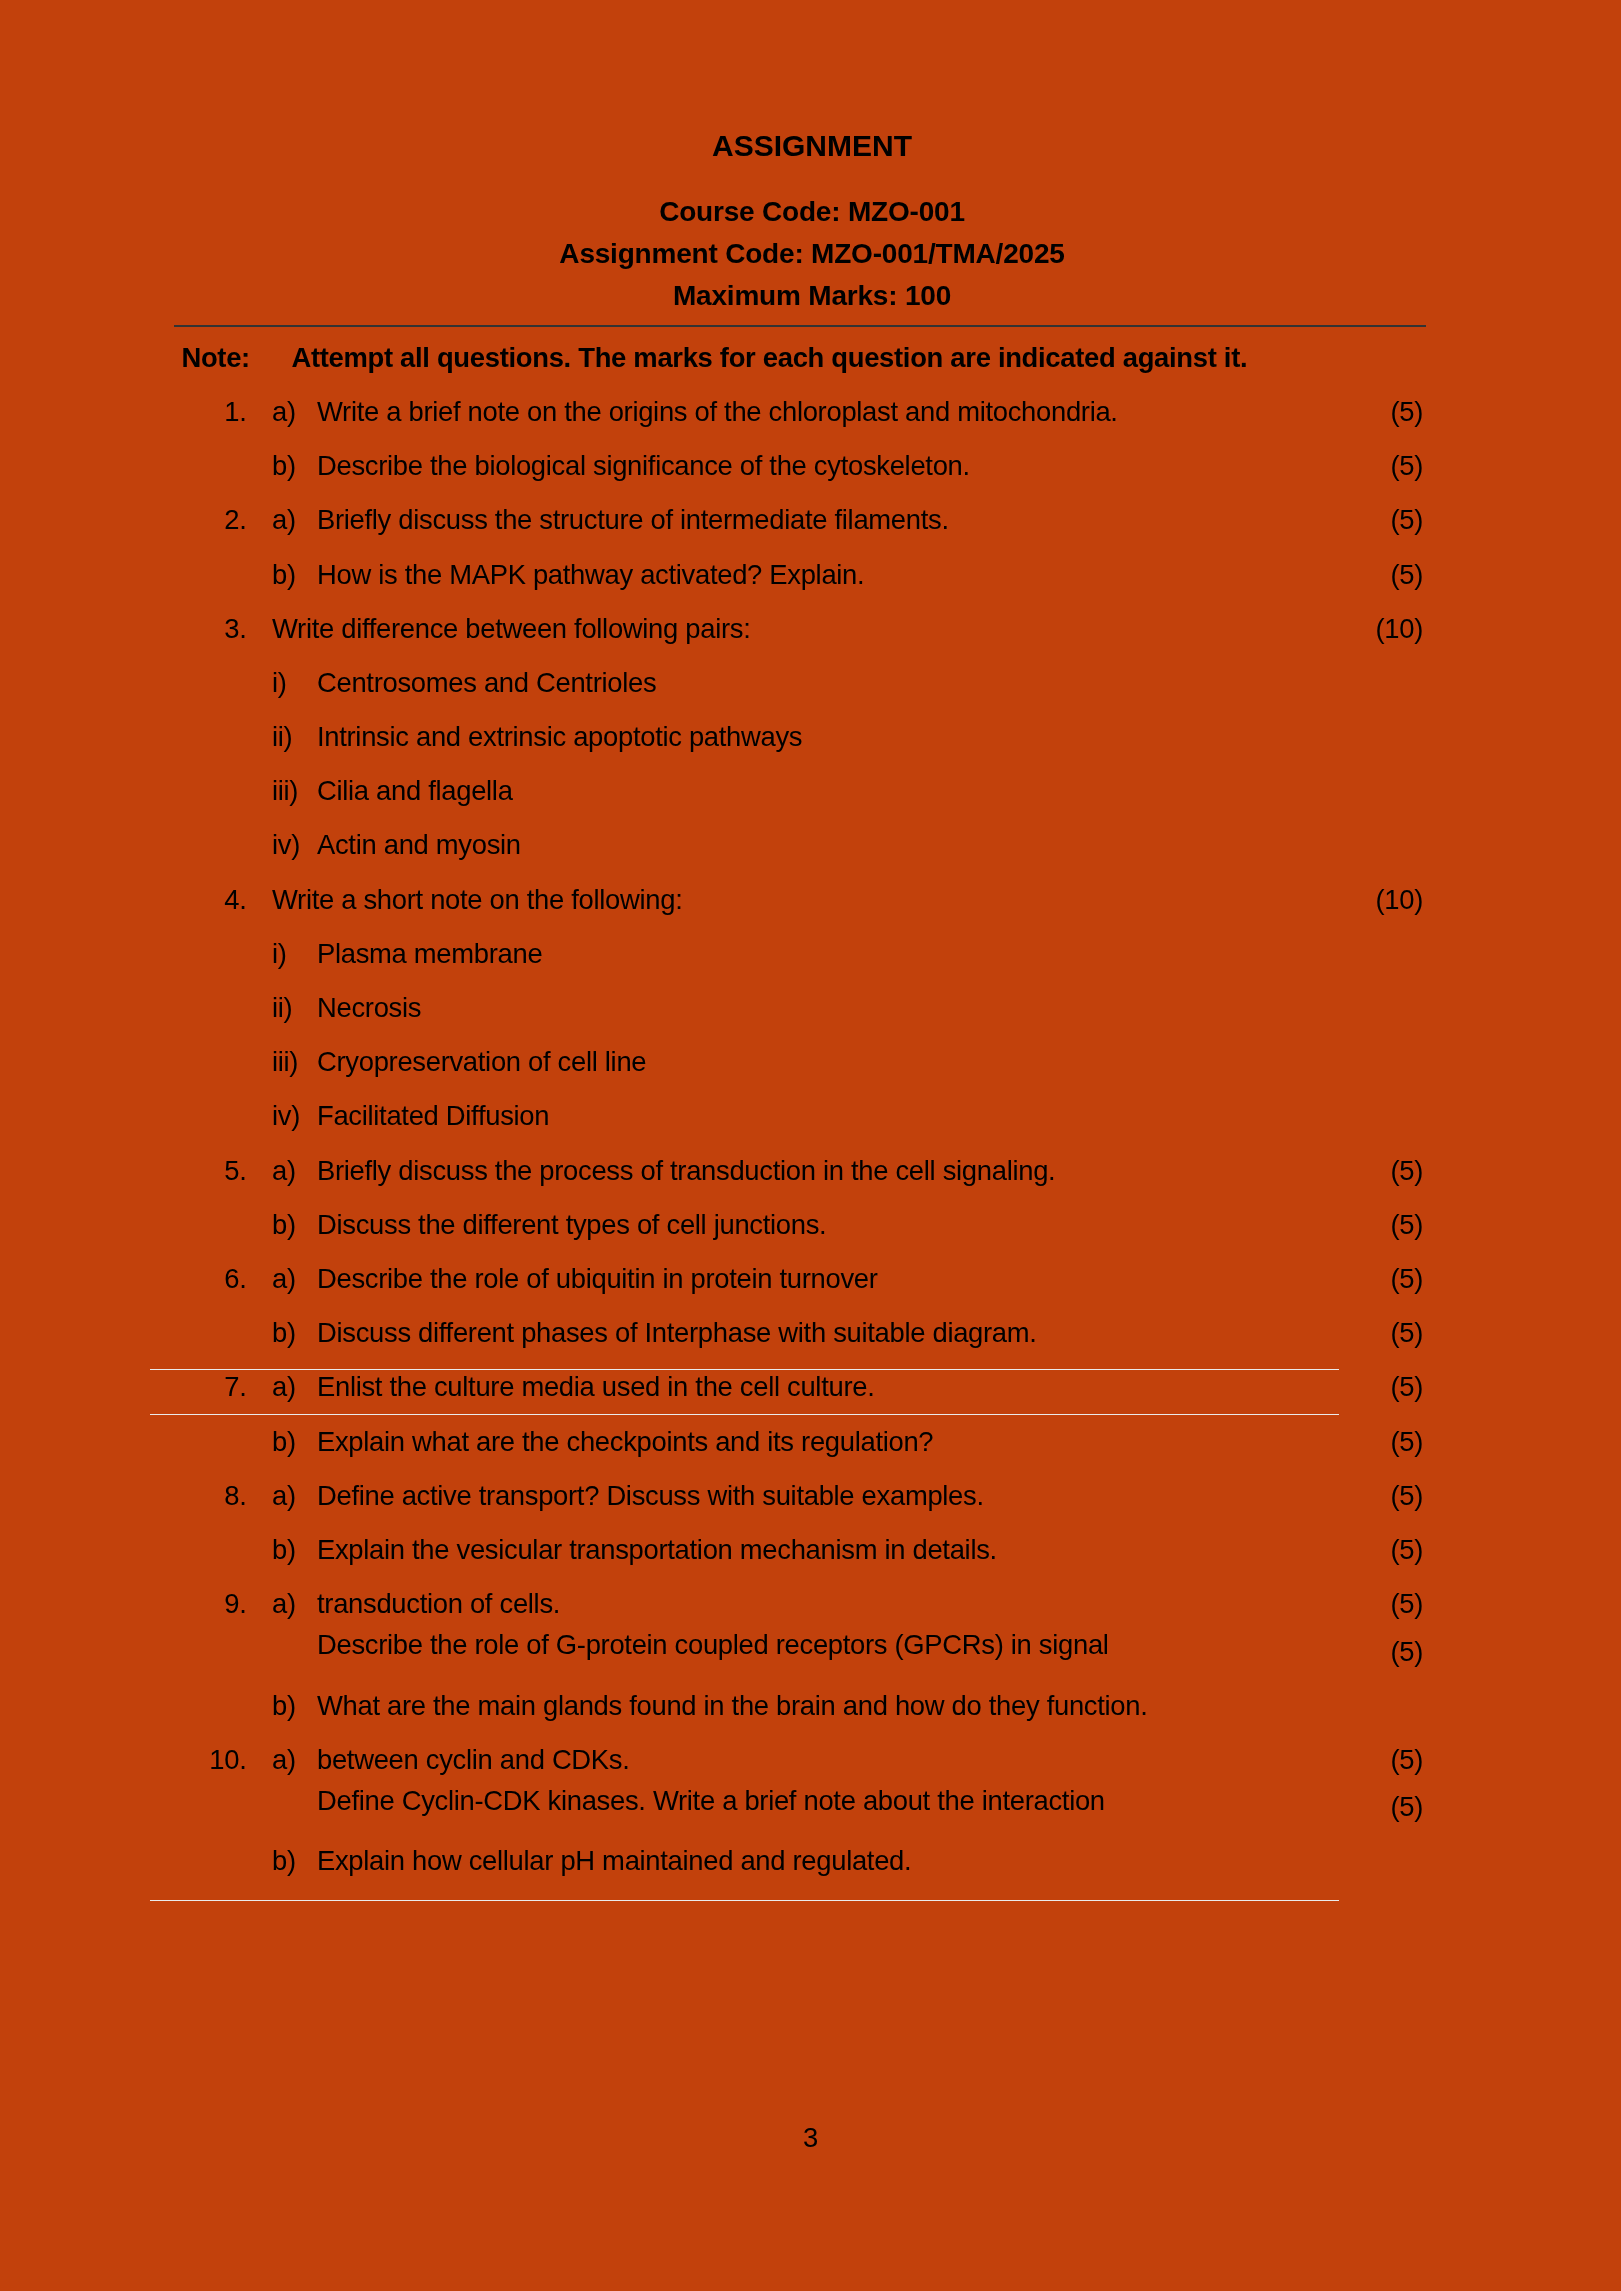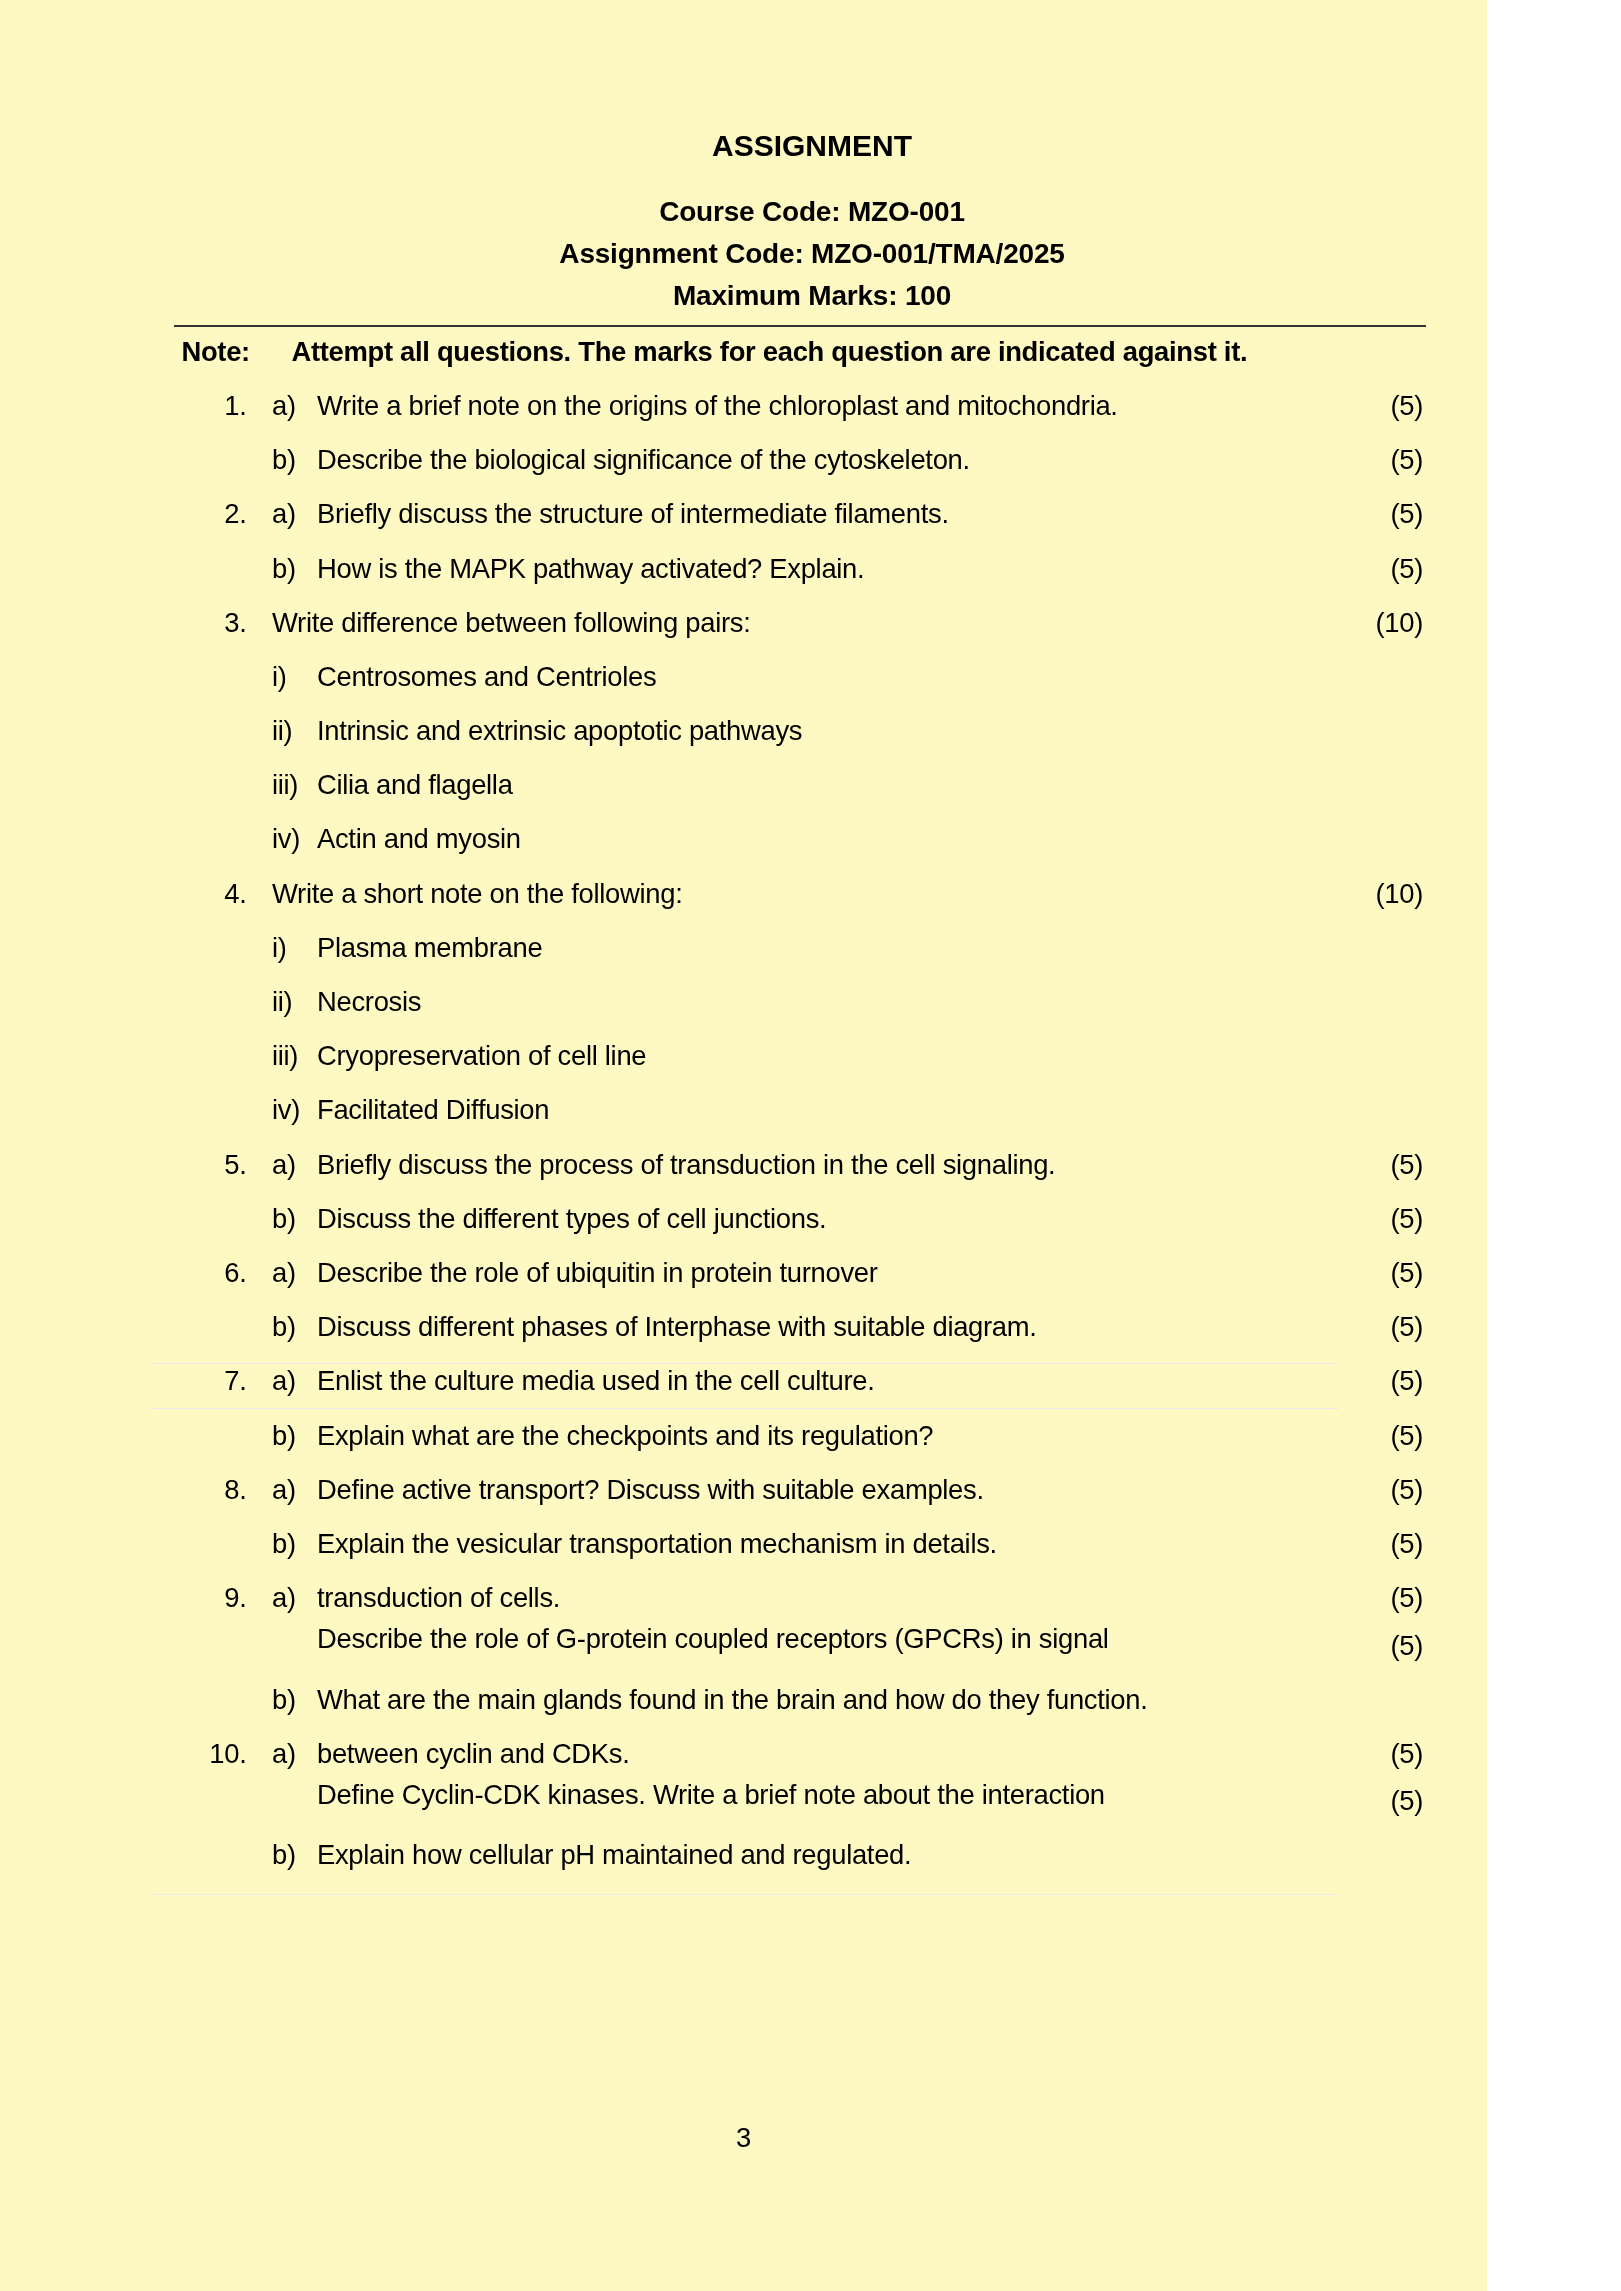--- a/index.html
+++ b/index.html
@@ -2,23 +2,23 @@
 <html><head>
 <meta charset="utf-8">
 <style>
   html, body {
     margin: 0;
     padding: 0;
     background: #ffffff;
   }
   .page {
     position: relative;
-    width: 1487px;
+    width: 1621px;
     height: 2292px;
-    background: #fef9c3;
+    background: #c2410c;
     color: #000000;
     font-family: "Liberation Sans", "DejaVu Sans", sans-serif;
     font-size: 27.4px;
     letter-spacing: -0.3px;
     overflow: hidden;
   }
   .content {
     position: absolute;
     left: 201px;
     width: 1222px;
@@ -41,21 +41,21 @@
     letter-spacing: -0.2px;
   }
   .rule {
     margin-top: 8.8px;
     margin-left: -27.4px;
     width: calc(100% + 30px);
     height: 2px;
     background: #333333;
   }
   .note {
-    margin-top: 4px;
+    margin-top: 10px;
     margin-left: -19.6px;
     display: flex;
     font-weight: bold;
     line-height: 41px;
   }
   .note-label {
     width: 110px;
     flex: 0 0 110px;
   }
   .note-text {

